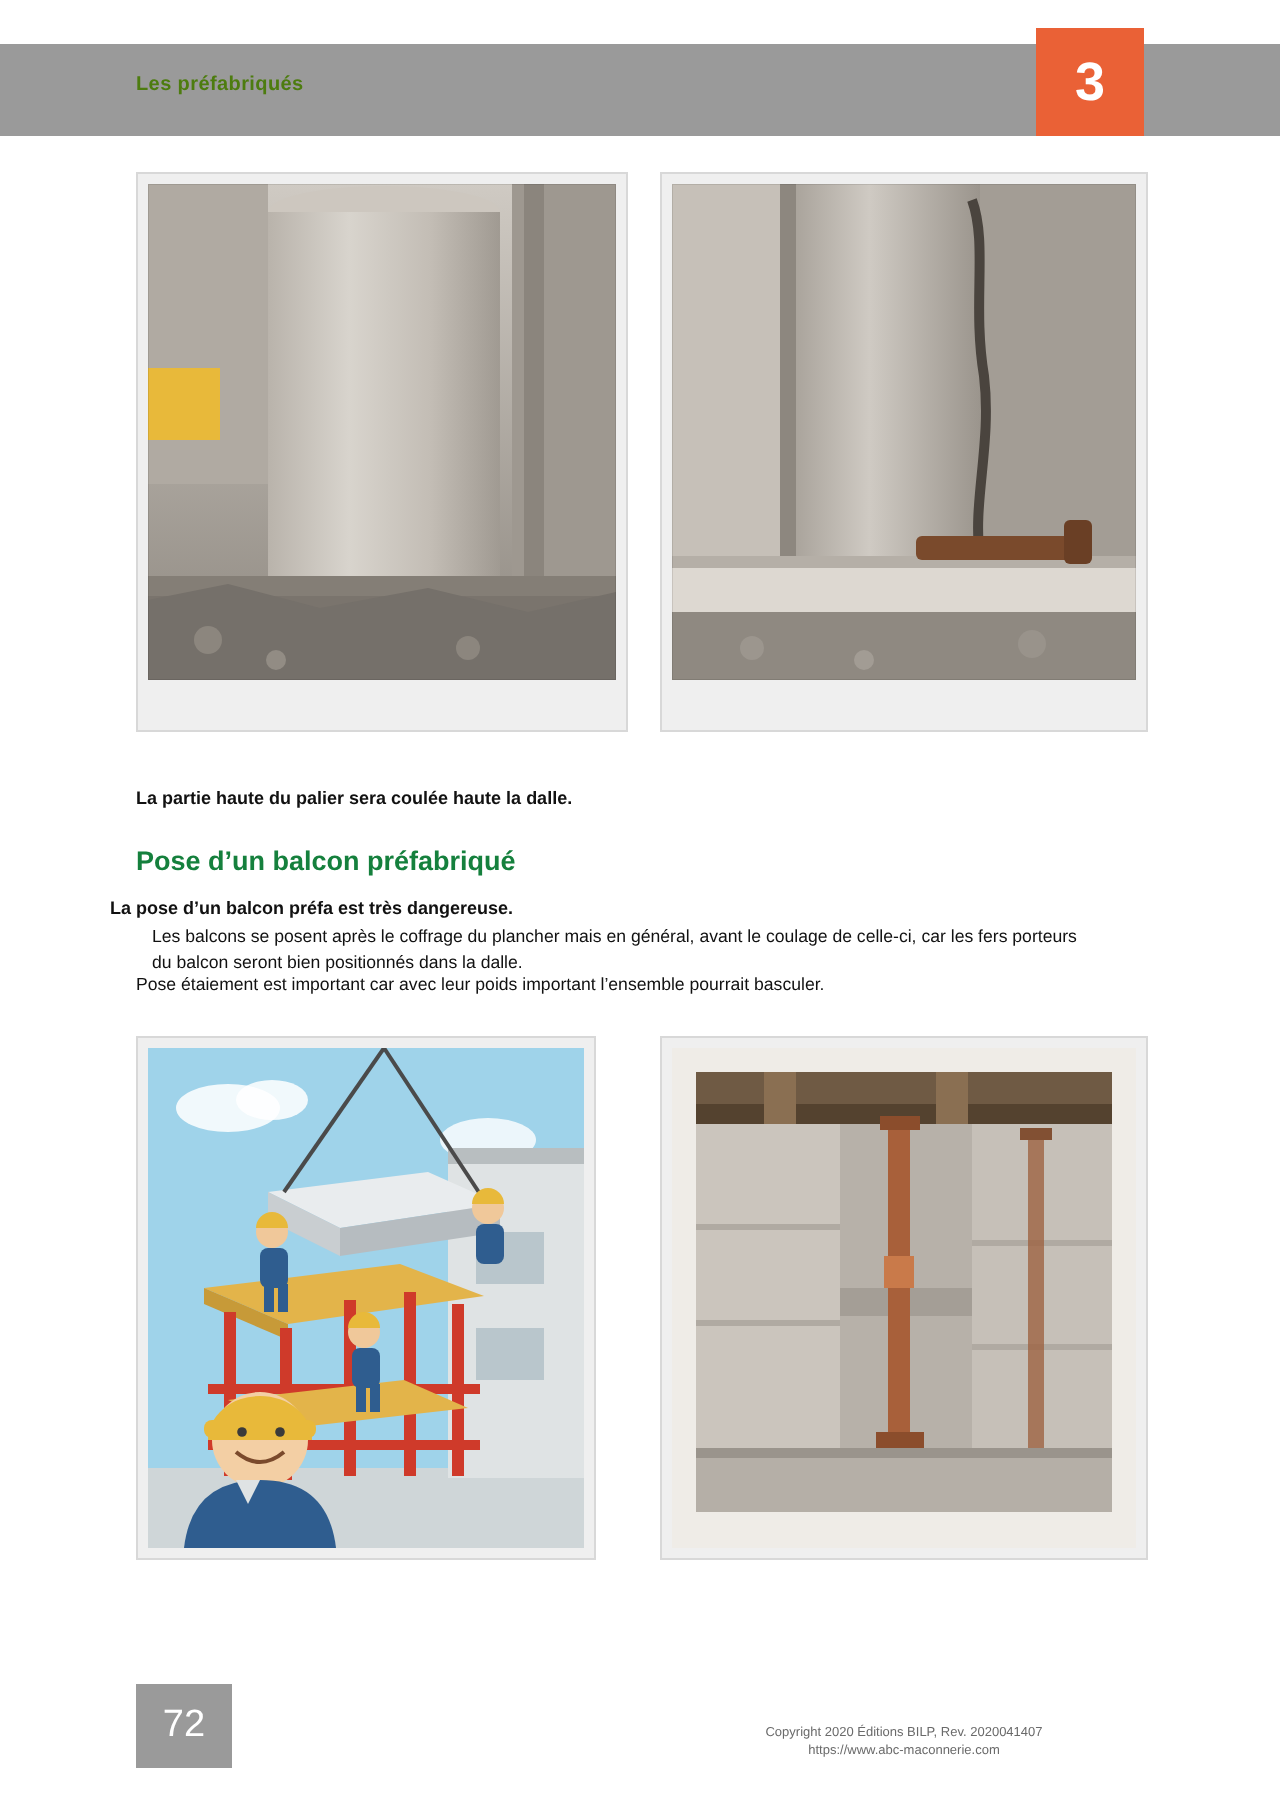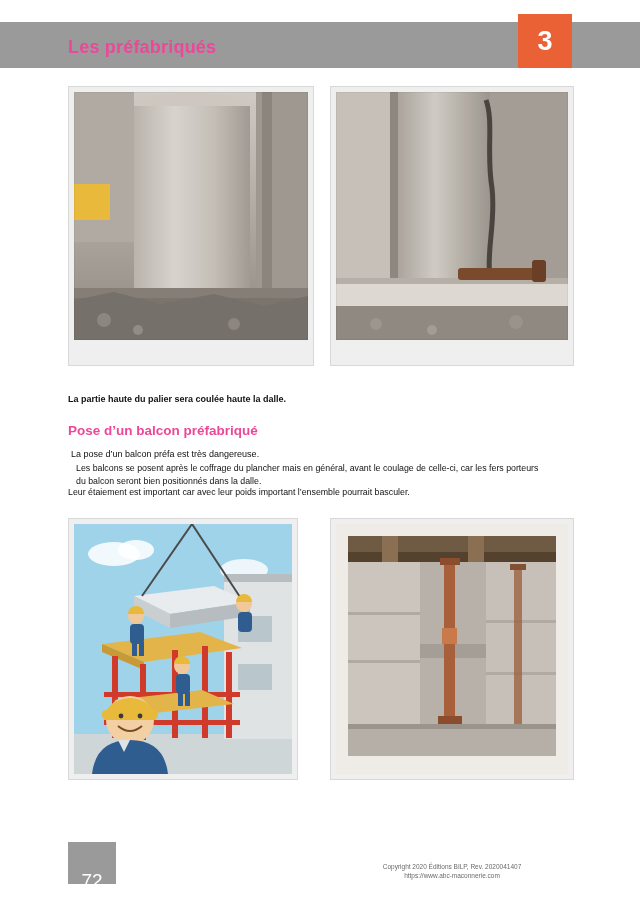--- a/index.html
+++ b/index.html
@@ -21,23 +21,23 @@
     left: 0;
     top: 22px;
     width: 640px;
     height: 46px;
     background: #9a9a9a;
   }
   .header-title {
     position: absolute;
     left: 68px;
     top: 37px;
-    font-size: 18px;
-    font-weight: bold;
-    color: #ec4899;
+    font-size: 10px;
+    font-weight: bold;
+    color: #4d7c0f;
     letter-spacing: 0.2px;
   }
   .chapter-box {
     position: absolute;
     left: 518px;
     top: 14px;
     width: 54px;
     height: 54px;
     background: #ea6136;
   }
@@ -135,27 +135,27 @@
     left: 68px; top: 394px;
     width: 460px;
     font-size: 9px;
     font-weight: bold;
   }
   #section-heading {
     left: 68px; top: 423px;
     width: 420px;
     font-size: 13.5px;
     font-weight: bold;
-    color: #ec4899;
+    color: #15803d;
   }
   #danger-line {
-    left: 71px; top: 449px;
+    left: 55px; top: 449px;
     width: 460px;
     font-size: 9px;
-    font-weight: normal;
+    font-weight: bold;
   }
   #body-para {
     left: 76px; top: 462px;
     width: 468px;
     font-size: 8.8px;
     line-height: 12.6px;
   }
   #body-para2 {
     left: 68px; top: 486px;
     width: 468px;
@@ -175,21 +175,20 @@
   .page-number {
     position: absolute;
     left: 68px;
     top: 842px;
     width: 48px;
     height: 42px;
     line-height: 42px;
     text-align: center;
     color: #ffffff;
     font-size: 19px;
-    margin-top: 18px;
   }
   .copyright {
     position: absolute;
     left: 330px;
     top: 862px;
     width: 244px;
     text-align: center;
     font-size: 6.5px;
     color: #6a6a6a;
     line-height: 9px;
@@ -266,21 +265,21 @@
 </div>
 <div class="photo-caption" id="cap2">Scellement du noyau.</div>
 
 <div class="watermark">
 </div>
 
 <div class="para" id="bold-line">La partie haute du palier sera coulée haute la dalle.</div>
 <div class="para" id="section-heading">Pose d’un balcon préfabriqué</div>
 <div class="para" id="danger-line">La pose d’un balcon préfa est très dangereuse.</div>
 <div class="para" id="body-para"> Les balcons se posent après le coffrage du plancher mais en général, avant le coulage de celle-ci, car les fers porteurs du balcon seront bien positionnés dans la dalle.</div>
-<div class="para" id="body-para2"> Leur étaiement est important car avec leur poids important l’ensemble pourrait basculer.</div>
+<div class="para" id="body-para2"> Pose étaiement est important car avec leur poids important l’ensemble pourrait basculer.</div>
 
 <div class="photo-panel" id="panel3"></div>
 <div class="photo-img" id="img3">
   <svg width="218" height="250" viewBox="0 0 218 250" preserveAspectRatio="none">
 
     <rect x="0" y="0" width="218" height="250" fill="#9fd3ea"></rect>
     <ellipse cx="40" cy="30" rx="26" ry="12" fill="#ffffff" opacity="0.85"></ellipse>
     <ellipse cx="62" cy="26" rx="18" ry="10" fill="#ffffff" opacity="0.85"></ellipse>
     <ellipse cx="170" cy="46" rx="24" ry="11" fill="#ffffff" opacity="0.8"></ellipse>
 

